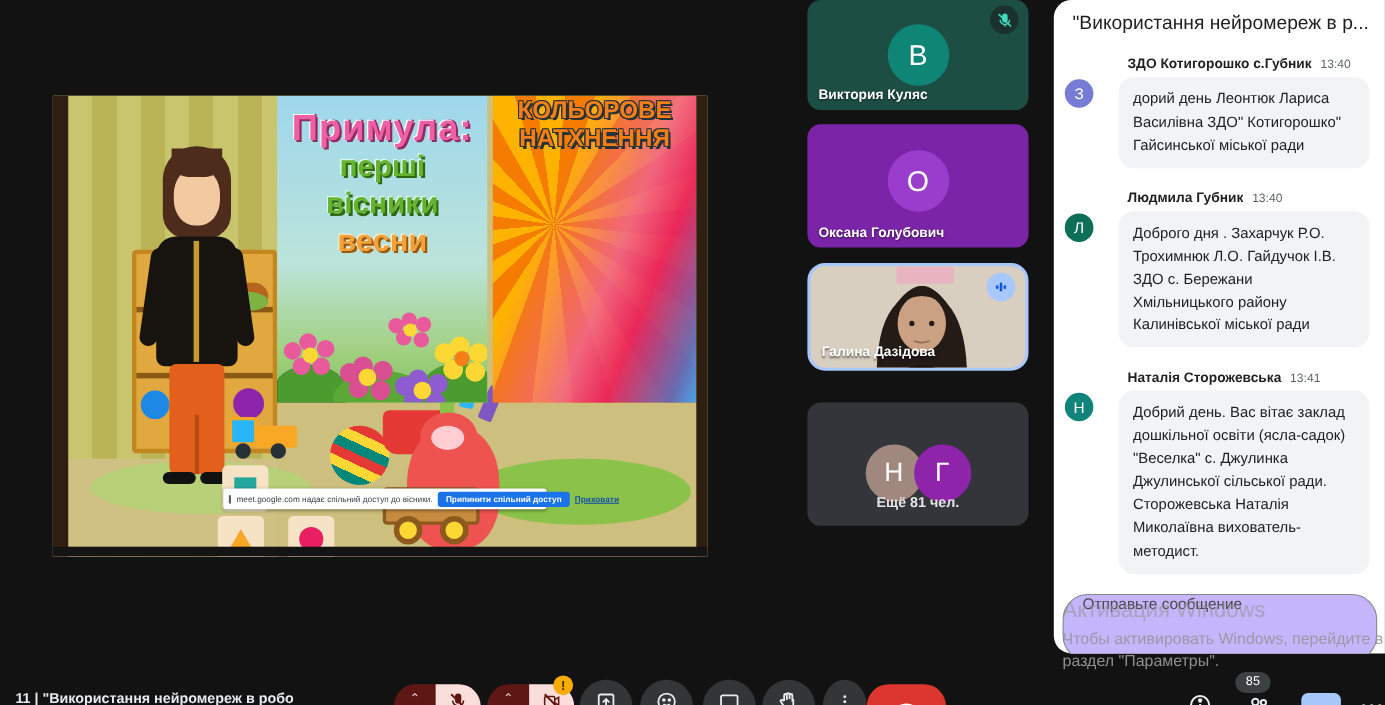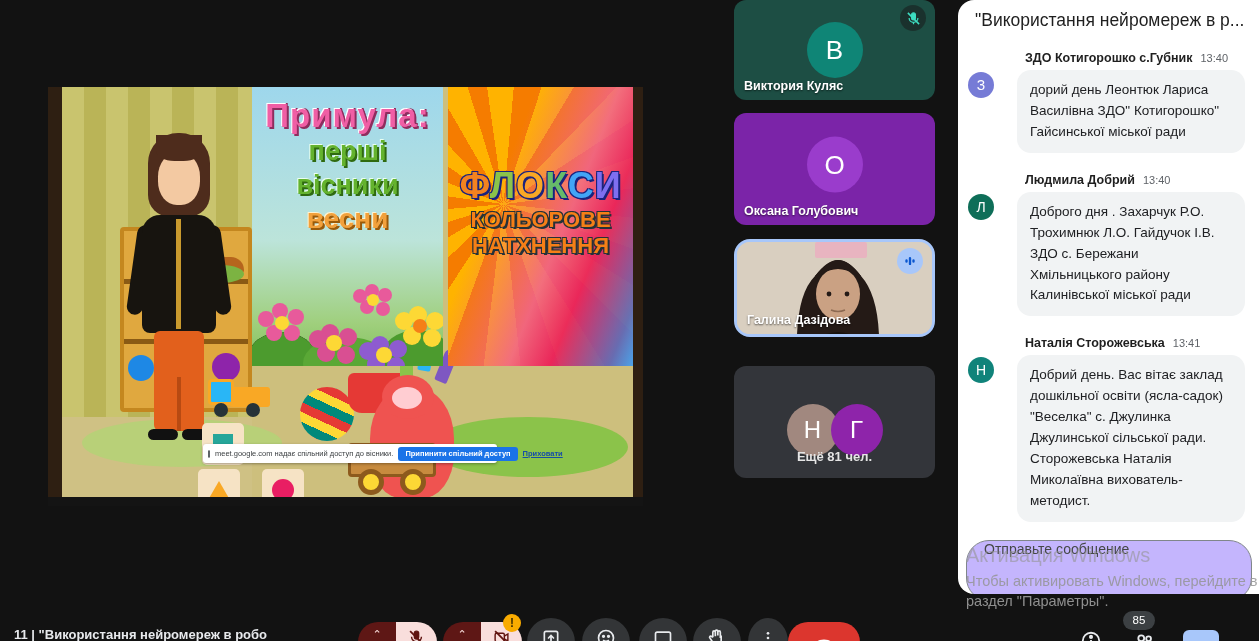--- a/index.html
+++ b/index.html
@@ -248,21 +248,20 @@
           <circle cx="133" cy="32" r="7"></circle>
           <circle cx="131" cy="46" r="7"></circle>
           <circle cx="115" cy="44" r="7"></circle>
           <circle cx="108" cy="33" r="7"></circle>
         </g>
         <circle cx="121" cy="37" r="6" fill="#fdd835"></circle>
     </svg>
   </div>
 
   <div class="abs" id="poster2">
-    <div class="title"><span style="color: rgb(244, 131, 31);">Ф</span><span style="color: rgb(139, 195, 74);">Л</span><span style="color: rgb(249, 168, 37);">О</span><span style="color: rgb(102, 187, 106);">К</span><span style="color: rgb(66, 165, 245);">С</span><span style="color: rgb(126, 111, 240);">И</span></div>
     <div class="sub">КОЛЬОРОВЕ</div>
     <div class="sub">НАТХНЕННЯ</div>
   </div>
 
   <div class="abs frame-l"></div>
   <div class="abs frame-r"></div>
   <div class="abs bottomband"></div>
 </div>
 
 <div id="share-banner" class="abs">
@@ -327,21 +326,21 @@
 
   <div class="msg">
     <div class="hdr"><span>ЗДО Котигорошко с.Губник</span><span class="time">13:40</span></div>
     <div class="row">
       <div class="av" style="background: rgb(118, 123, 214);">З</div>
       <div class="bubble">дорий день Леонтюк Лариса Василівна ЗДО" Котигорошко" Гайсинської міської ради</div>
     </div>
   </div>
 
   <div class="msg">
-    <div class="hdr"><span>Людмила Добрий</span><span class="time">13:40</span></div>
+    <div class="hdr"><span>Людмила Губник</span><span class="time">13:40</span></div>
     <div class="row">
       <div class="av" style="background: rgb(14, 110, 88);">Л</div>
       <div class="bubble">Доброго дня . Захарчук Р.О. Трохимнюк Л.О. Гайдучок І.В. ЗДО с. Бережани  Хмільницького району Калинівської міської ради</div>
     </div>
   </div>
 
   <div class="msg">
     <div class="hdr"><span>Наталія Сторожевська</span><span class="time">13:41</span></div>
     <div class="row">
       <div class="av" style="background: rgb(16, 131, 122);">Н</div>

